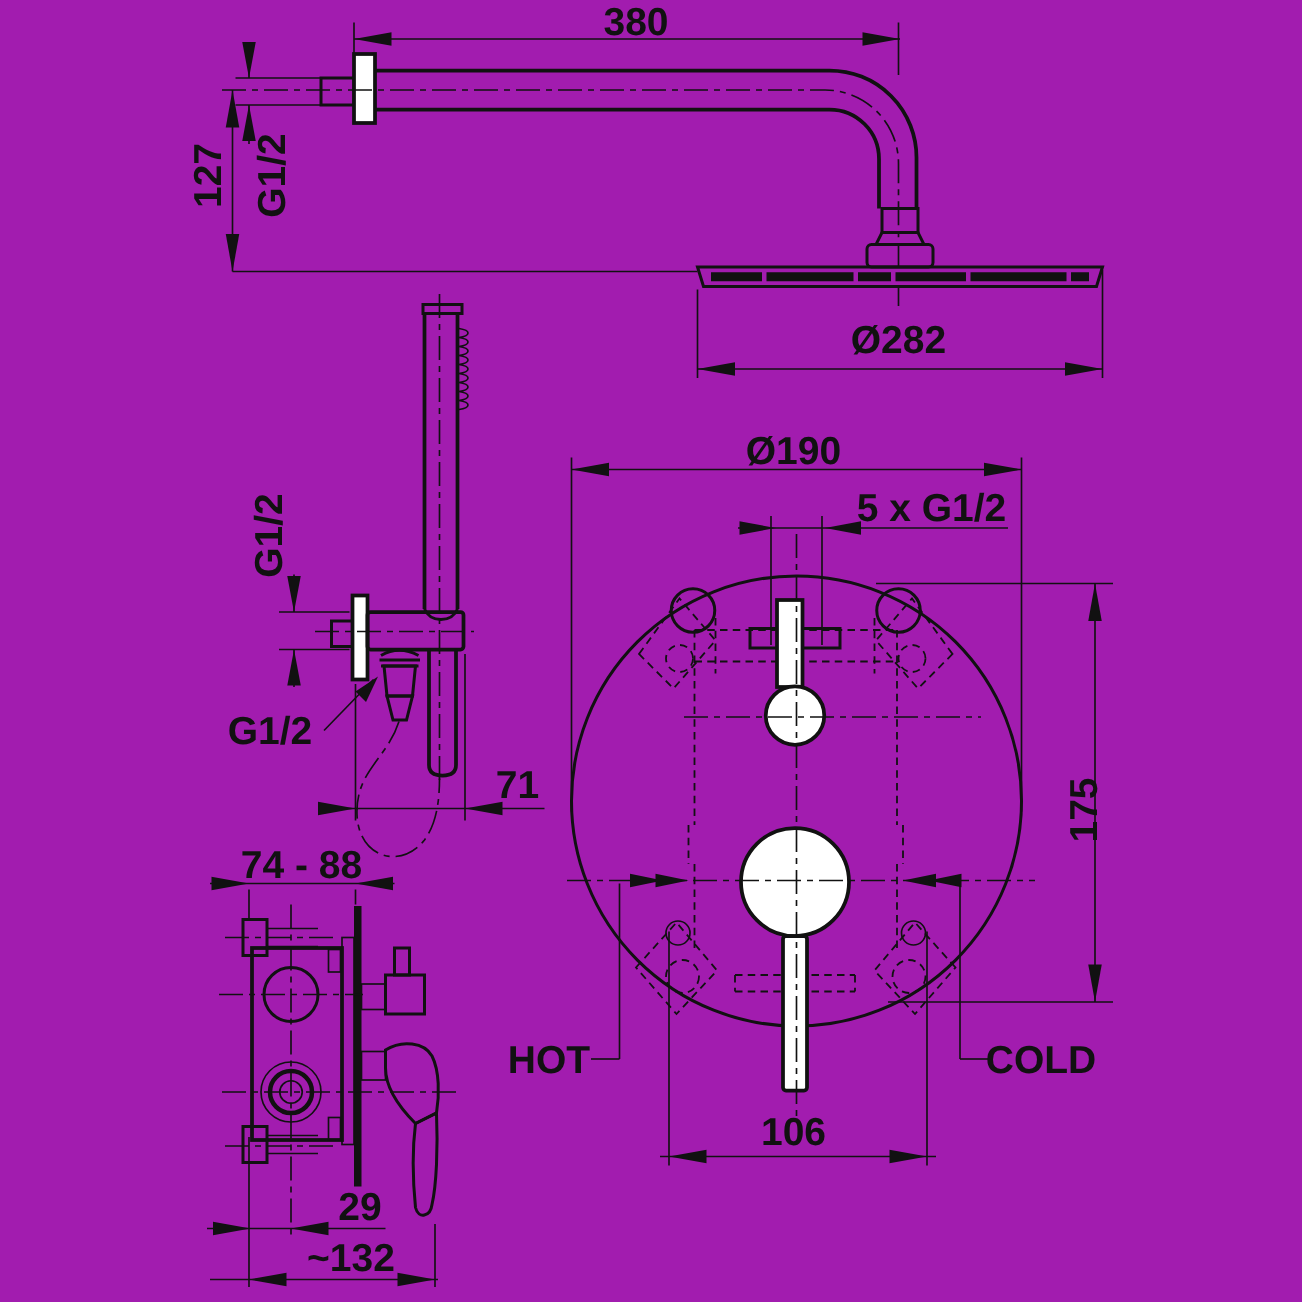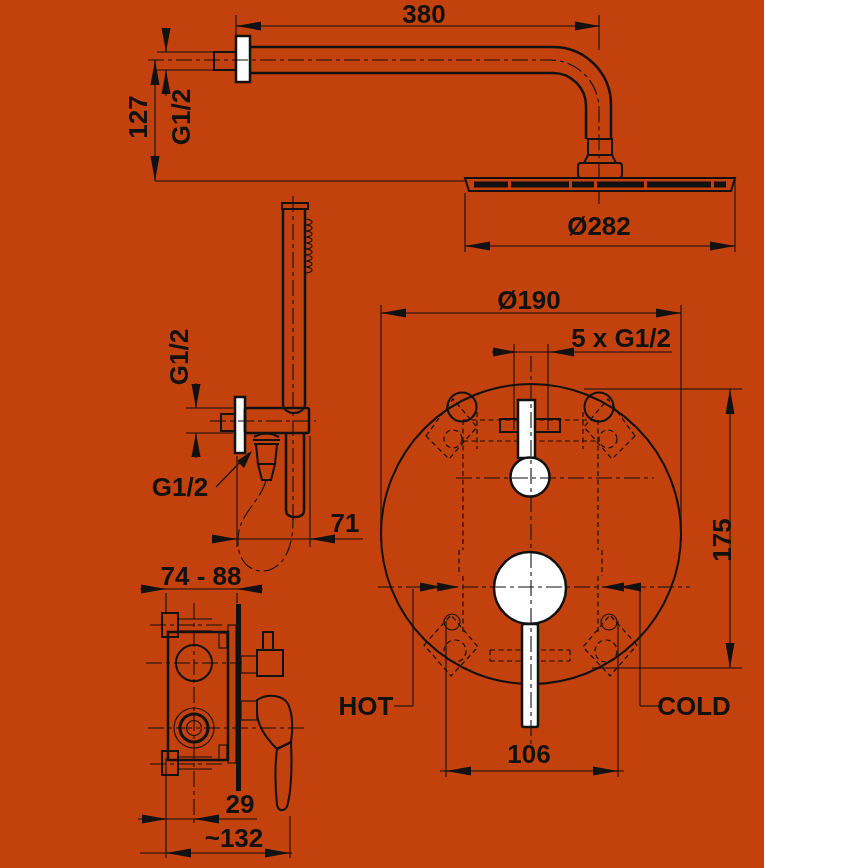--- a/index.html
+++ b/index.html
@@ -1,16 +1,16 @@
 <!DOCTYPE html>
 <html><head>
 <meta charset="utf-8">
 <style>
   html,body{margin:0;padding:0;background:#ffffff;}
-  .stage{width:764px;height:868px;position:relative;background:#c2410c;overflow:hidden;}
+  .stage{width:868px;height:868px;position:relative;background:#a21caf;overflow:hidden;}
   svg{display:block;}
   .thin{stroke:#111;stroke-width:1.1;fill:none;}
   .med{stroke:#111;stroke-width:2;fill:none;}
   .thick{stroke:#111;stroke-width:2.5;fill:none;}
   .thickw{stroke:#111;stroke-width:2.5;fill:#fff;}
   .cl{stroke:#111;stroke-width:1.1;fill:none;stroke-dasharray:16 4 4 4;}
   .dash{stroke:#111;stroke-width:1.2;fill:none;stroke-dasharray:5 3.5;}
   .arr{fill:#111;stroke:none;}
   text{font-family:"Liberation Sans","DejaVu Sans",sans-serif;font-weight:bold;font-size:26px;fill:#111;}
 </style>

